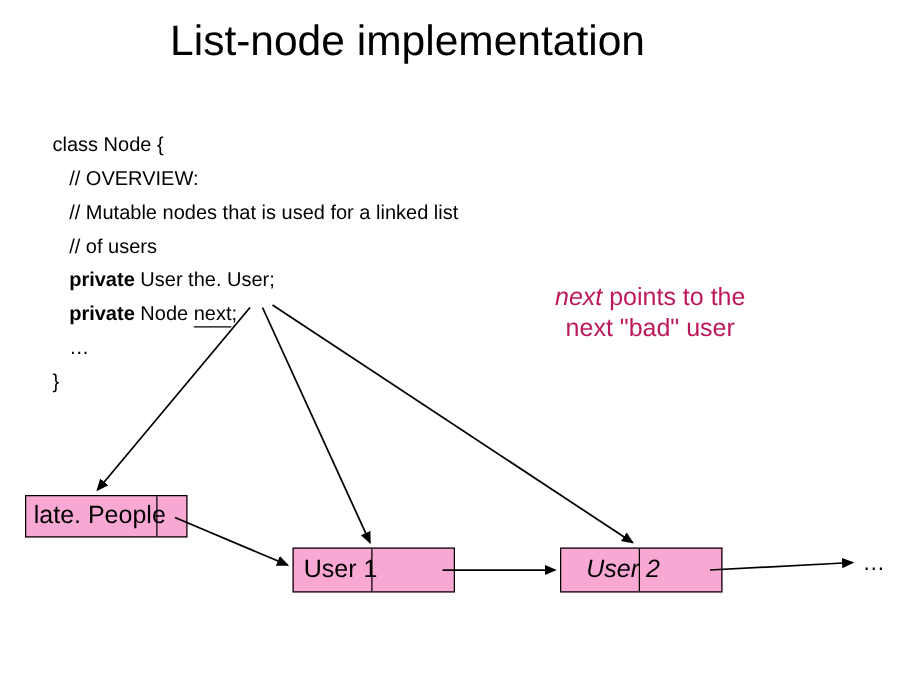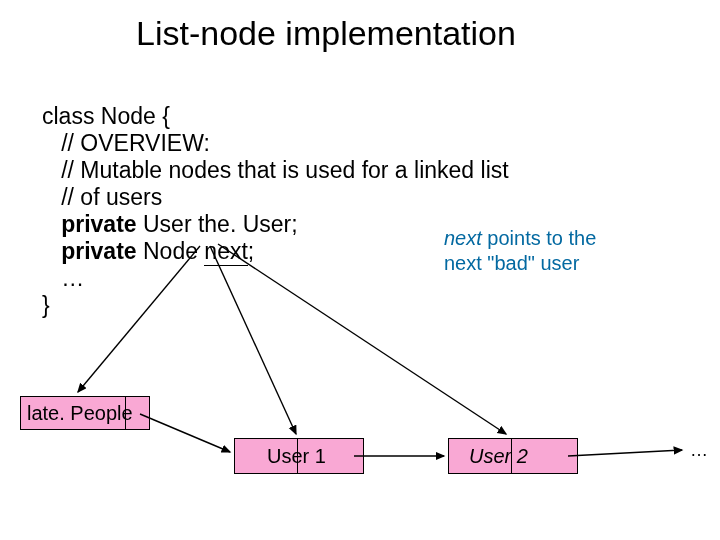--- a/index.html
+++ b/index.html
@@ -18,37 +18,38 @@
     left: 0;
     width: 652px;
     text-align: center;
     font-size: 34px;
     color: #000;
   }
   .code-block {
     position: absolute;
     top: 76px;
     left: 42px;
-    font-size: 23px;
+    font-size: 16px;
     line-height: 27px;
     color: #000;
     white-space: pre;
   }
   .bold { font-weight: bold; }
   .next-word {
     border-bottom: 1.5px solid #000;
     padding-bottom: 1px;
   }
   .annotation {
     position: absolute;
     top: 226px;
     left: 444px;
     font-size: 20px;
     line-height: 25px;
-    color: #0369a1;
+    color: #be185d;
+    text-align: center;
   }
   .ital { font-style: italic; }
   .box {
     position: absolute;
     border: 1.5px solid #000;
     font-size: 20px;
     box-sizing: border-box;
     background: #f9a8d4;
   }
   .box-inner-divider {
@@ -72,21 +73,21 @@
   }
   .late-people .box-inner-divider { left: 104px; }
   
   .user1 {
     top: 438px;
     left: 234px;
     width: 130px;
     height: 36px;
   }
   .user1 .box-inner-divider { left: 62px; }
-  .user1 .box-label { left: 32px; }
+  .user1 .box-label { left: 8px; }
   
   .user2 {
     top: 438px;
     left: 448px;
     width: 130px;
     height: 36px;
     font-style: italic;
   }
   .user2 .box-inner-divider { left: 62px; }
   .user2 .box-label { left: 20px; }

